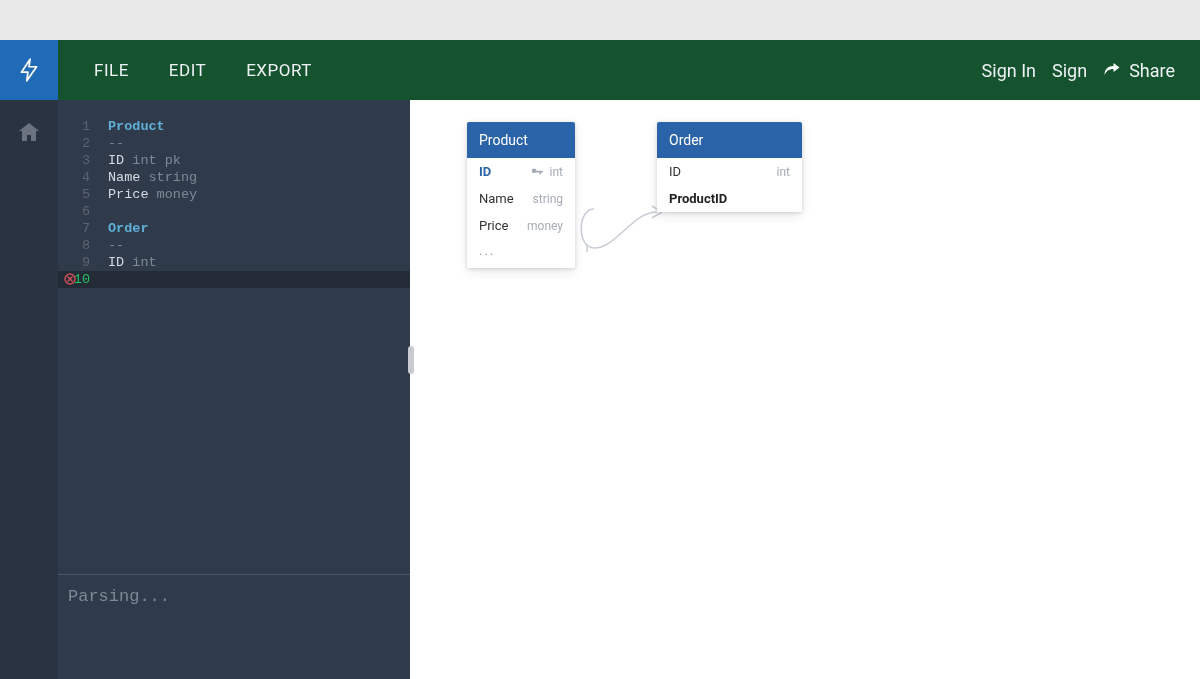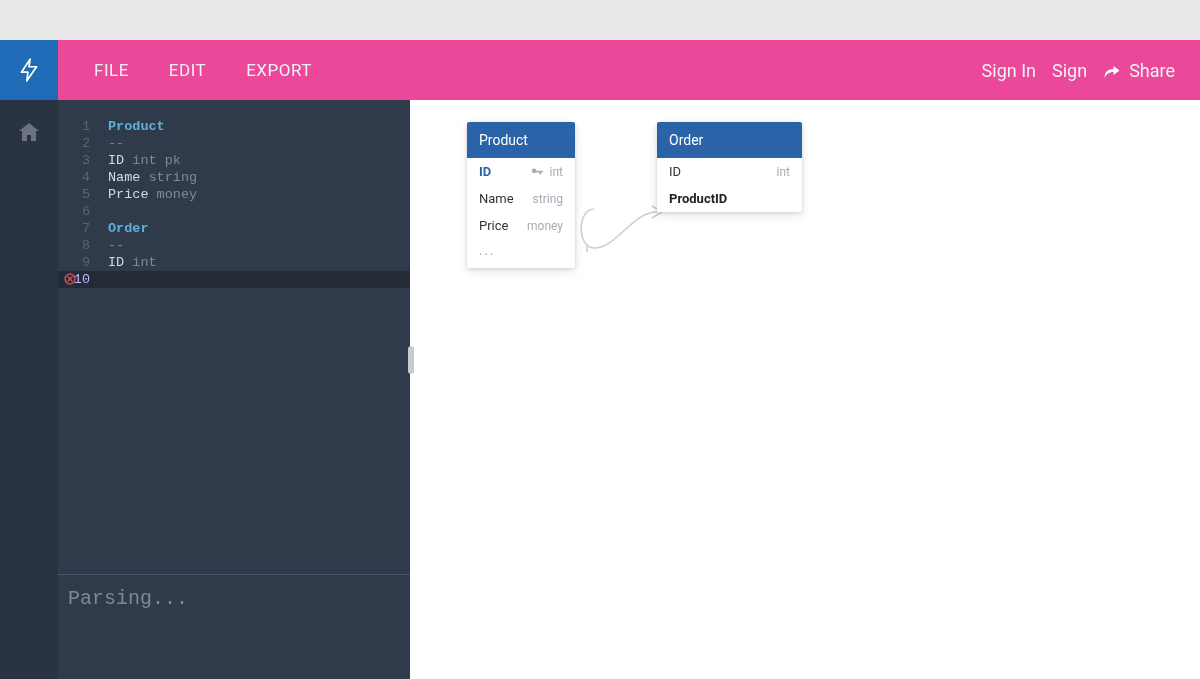--- a/index.html
+++ b/index.html
@@ -3,51 +3,51 @@
 <meta charset="utf-8">
 <style>
   * { box-sizing: border-box; margin: 0; padding: 0; }
   html, body { width: 1200px; height: 679px; overflow: hidden; font-family: -apple-system, BlinkMacSystemFont, "Segoe UI", Roboto, sans-serif; }
   body { display: flex; flex-direction: column; background: #e9e9e9; }
 
   .topstrip { height: 40px; background: #e9e9e9; }
 
   .main { flex: 1; display: flex; flex-direction: column; }
 
-  .navbar { height: 60px; background: #ec4899; display: flex; align-items: center; color: #fff; }
+  .navbar { height: 60px; background: #14532d; display: flex; align-items: center; color: #fff; }
   .logo-block { width: 58px; height: 60px; background: #1f6bb7; display: flex; align-items: center; justify-content: center; }
   .logo-block svg { width: 26px; height: 26px; stroke: #fff; fill: none; }
   .menu-group { display: flex; gap: 40px; margin-left: 36px; }
   .menu-item { font-size: 17px; letter-spacing: 0.5px; cursor: pointer; color: #eef1f5; }
   .nav-spacer { flex: 1; }
   .nav-right { display: flex; align-items: center; gap: 16px; margin-right: 25px; }
   .nav-link { font-size: 18px; cursor: pointer; color: #eef1f5; }
-  .share-btn { display: flex; align-items: flex-end; gap: 8px; cursor: pointer; }
+  .share-btn { display: flex; align-items: flex-start; gap: 8px; cursor: pointer; }
   .share-btn svg { width: 18px; height: 18px; fill: #fff; }
 
   .workspace { flex: 1; display: flex; min-height: 0; }
 
   .sidebar { width: 58px; background: #2a3342; display: flex; flex-direction: column; align-items: center; padding-top: 20px; }
   .home-icon svg { width: 24px; height: 24px; fill: #6b7380; }
 
   .editor-pane { width: 352px; background: #2f3a4a; display: flex; flex-direction: column; position: relative; font-family: "SFMono-Regular", Consolas, "Liberation Mono", Menlo, monospace; }
   .code-area { flex: 1; overflow: hidden; position: relative; }
   .code-line { display: flex; align-items: center; height: 17px; font-size: 13.5px; line-height: 17px; }
   .gutter { width: 40px; text-align: right; padding-right: 8px; color: #5b6472; flex-shrink: 0; position: relative; }
   .gutter .err { position: absolute; left: 6px; top: 2px; width: 12px; height: 12px; }
   .gutter .err svg { width: 12px; height: 12px; }
   .code-text { padding-left: 10px; white-space: pre; }
   .tok-entity { color: #5fb0d8; font-weight: 600; }
   .tok-field { color: #d6dbe2; }
   .tok-type { color: #7e8997; }
   .line-active { background: #232b37; }
-  .line-active .gutter { color: #c4b5fd; }
+  .line-active .gutter { color: #22c55e; }
   .cursor { display: inline-block; width: 1px; height: 14px; background: #e8eaee; vertical-align: middle; margin-left: 1px; }
   .editor-divider { height: 1px; background: #4a5568; }
-  .status-area { height: 104px; padding: 12px 10px; color: #7e8997; font-size: 20px; }
+  .status-area { height: 104px; padding: 12px 10px; color: #7e8997; font-size: 17px; }
   .code-area { padding-top: 18px; }
 
   .canvas { flex: 1; background: #fff; position: relative; }
 
   .table-card { position: absolute; width: 108px; background: #fff; border-radius: 2px; box-shadow: 0 1px 4px rgba(0,0,0,0.15), 0 4px 12px rgba(0,0,0,0.08); font-size: 13px; }
   .table-card.wide { width: 145px; }
   .table-head { background: #2a63a8; color: #fff; padding: 10px 12px; font-size: 14px; border-radius: 2px 2px 0 0; }
   .table-row { display: flex; align-items: center; justify-content: space-between; padding: 6px 12px; height: 27px; }
   .row-name { color: #333; }
   .row-name.pk { color: #2a63a8; font-weight: 700; }

